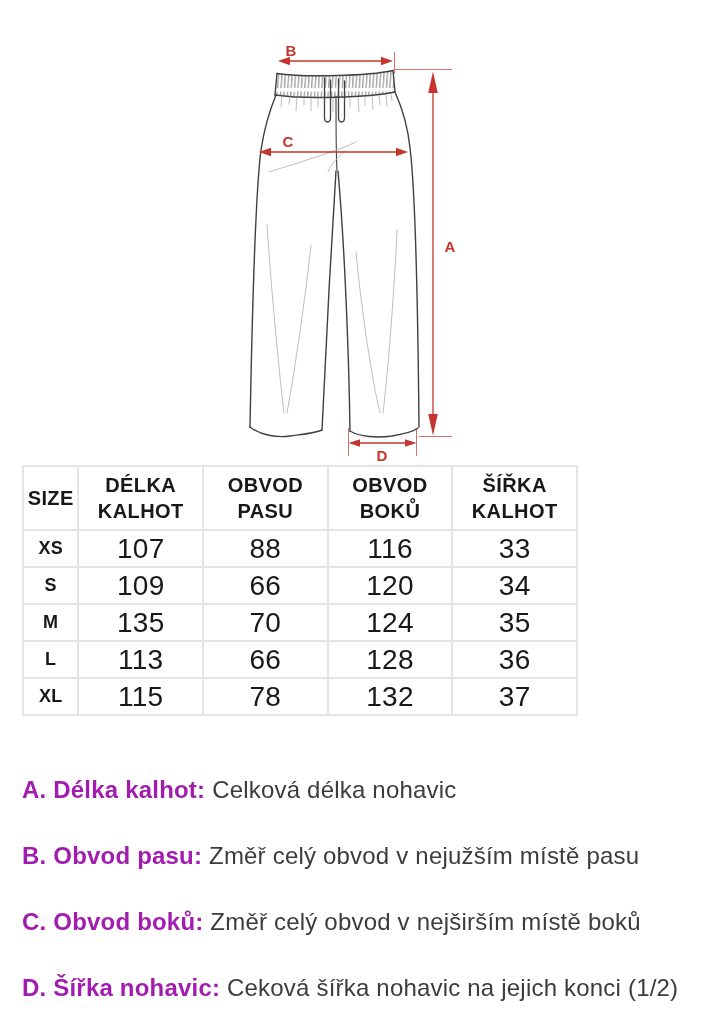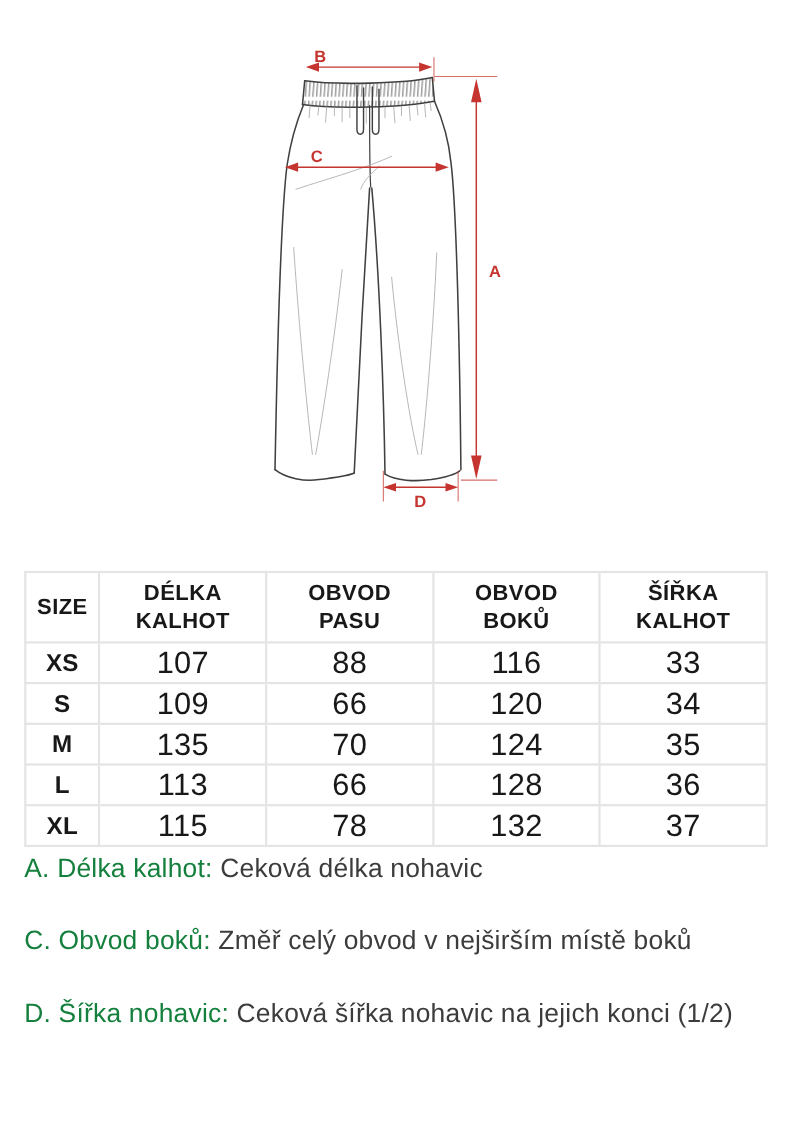--- a/index.html
+++ b/index.html
@@ -4,37 +4,37 @@
 <style>
   html, body { margin:0; padding:0; background:#ffffff; }
   body { width:720px; height:1032px; font-family:"Liberation Sans", sans-serif; }
   .page { position:relative; width:720px; height:1032px; overflow:hidden; background:#fff; }
 
   
   .diagram-wrap { position:absolute; top:0; left:0; width:720px; height:490px; }
   .diagram-wrap svg { display:block; }
 
   
-  .size-table { position:absolute; top:519px; left:22px; width:676px;
+  .size-table { position:absolute; top:465px; left:22px; width:556px;
                 border-collapse:collapse; table-layout:fixed; }
   .size-table th, .size-table td {
     border:2px solid #e4e4e4; text-align:center; vertical-align:middle;
     color:#181818; padding:0; overflow:hidden;
   }
   .size-table th { height:62px; font-size:20px; font-weight:bold; letter-spacing:.4px; line-height:1.3; }
   .size-table td { height:35px; font-size:28px; font-weight:normal; letter-spacing:.3px; }
-  .size-table td.size-col { font-weight:bold; font-size:22px; }
+  .size-table td.size-col { font-weight:bold; font-size:18px; }
   .hl { display:block; }
   .hl:empty { display:none; }
 
   
   .legend { position:absolute; top:775px; left:22px; right:18px; }
   .legend p { margin:0 0 36px 0; font-size:24px; line-height:30px;
               color:#3c3c3c; letter-spacing:.2px; white-space:nowrap; }
-  .legend p strong { color:#15803d; font-weight:normal; }
+  .legend p strong { color:#a21caf; font-weight:bold; }
 
   text.dim-label { font-family:"Liberation Sans", sans-serif; font-size:15px; font-weight:bold; }
 </style>
 </head>
 <body>
 
 <div class="page">
 
   <div class="diagram-wrap">
     <svg width="720" height="490" viewBox="0 0 720 490">
@@ -198,18 +198,19 @@
         <td class="size-col">XL</td>
         <td>115</td>
         <td>78</td>
         <td>132</td>
         <td>37</td>
       </tr>
     </tbody>
   </table>
 
   <div class="legend">
-    <p><strong>A. Délka kalhot:</strong> <span>Ceková délka nohavic</span></p>
+    <p><strong>A. Délka kalhot:</strong> <span>Celková délka nohavic</span></p>
+    <p><strong>B. Obvod pasu:</strong> <span>Změř celý obvod v nejužším místě pasu</span></p>
     <p><strong>C. Obvod boků:</strong> <span>Změř celý obvod v nejširším místě boků</span></p>
     <p><strong>D. Šířka nohavic:</strong> <span>Ceková šířka nohavic na jejich konci (1/2)</span></p>
   </div>
 
 </div>
 
 </body></html>

